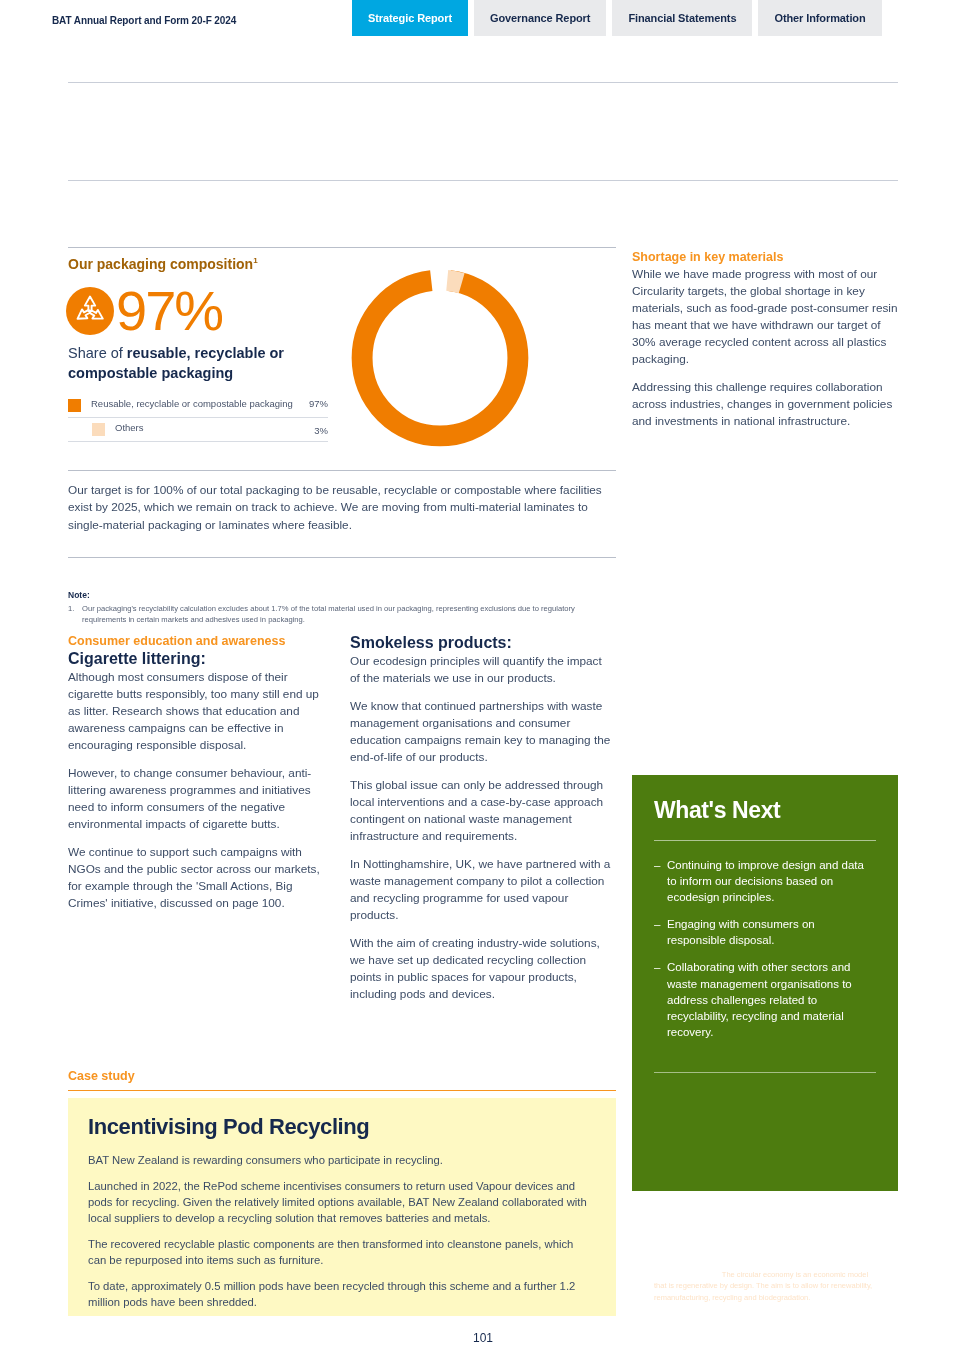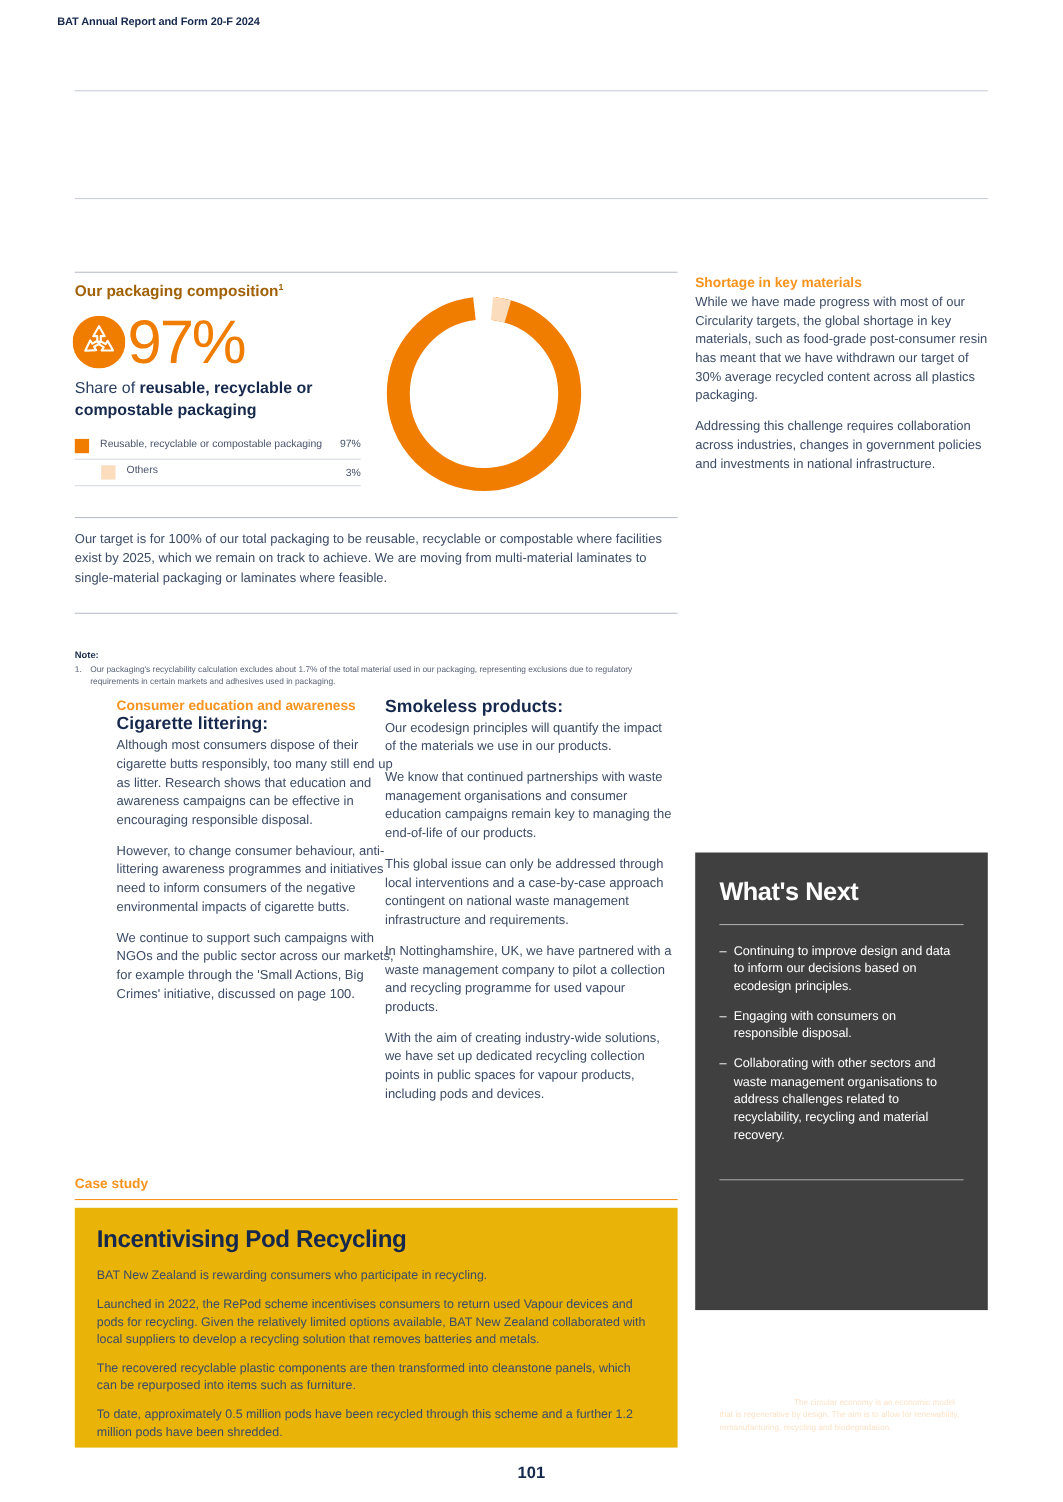--- a/index.html
+++ b/index.html
@@ -78,33 +78,33 @@
   .target-para {
     position: absolute; left: 68px; top: 482px; width: 548px;
     font-size: 11.8px; line-height: 1.48; color: #3c4c66;
   }
   .note-block { position: absolute; left: 68px; top: 590px; width: 548px; }
   .note-title { font-size: 8.5px; font-weight: bold; color: #16294d; margin-bottom: 3px; }
   .note-item { display: flex; font-size: 7.6px; line-height: 1.5; color: #5a6478; }
   .note-num { width: 14px; flex: 0 0 14px; }
 
   
-  .col-a { position: absolute; left: 68px; top: 634px; width: 262px; margin-left: 38px; }
+  .col-a { position: absolute; left: 68px; top: 634px; width: 262px; }
   .col-b { position: absolute; left: 350px; top: 634px; width: 262px; }
   .sect-head-orange {
     font-size: 12.5px; font-weight: bold; color: #F79420; margin-bottom: 2px;
   }
   .sub-head { font-size: 16px; font-weight: bold; color: #16294d; margin-bottom: 1px; }
   .body-p { font-size: 11.8px; line-height: 1.44; color: #3c4c66; margin-bottom: 11px; }
   .body-p:last-child { margin-bottom: 0; }
 
   
   .whats-next {
     position: absolute; left: 632px; top: 775px; width: 266px; height: 416px;
-    background: #404040; color: #ffffff; padding: 22px 22px 0 22px;
+    background: #4d7c0f; color: #ffffff; padding: 22px 22px 0 22px;
   }
   .wn-title { font-size: 23px; font-weight: bold; letter-spacing: -0.4px; }
   .wn-rule { height: 1px; background: rgba(255,255,255,0.55); margin: 16px 0 16px 0; }
   .wn-lead { font-size: 11.5px; font-weight: bold; line-height: 1.35; margin-bottom: 12px; }
   .wn-item { display: flex; font-size: 11.5px; line-height: 1.4; margin-bottom: 11px; }
   .wn-dash { flex: 0 0 13px; }
   .wn-bot-rule {
     position: absolute; left: 22px; right: 22px; top: 297px;
     height: 1px; background: rgba(255,255,255,0.5);
   }
@@ -116,40 +116,46 @@
   
   .case-label {
     position: absolute; left: 68px; top: 1069px;
     font-size: 12.5px; font-weight: bold; color: #F79420;
   }
   .case-rule {
     position: absolute; left: 68px; top: 1090px; width: 548px; height: 1px; background: #F79420;
   }
   .case-box {
     position: absolute; left: 68px; top: 1098px; width: 548px; height: 218px;
-    background: #eab308; padding: 16px 24px 0 20px;
+    background: #fef9c3; padding: 16px 24px 0 20px;
   }
   .case-title {
     font-size: 22px; font-weight: bold; color: #16294d;
     letter-spacing: -0.4px; margin-bottom: 12px;
   }
   .case-p { font-size: 11.3px; line-height: 1.42; color: #3c4c66; margin-bottom: 10px; }
 
   .page-num {
     position: absolute; left: 0; top: 1331px; width: 966px; text-align: center;
-    font-size: 15px; font-weight: bold; color: #16294d;
+    font-size: 12px; font-weight: normal; color: #16294d;
   }
 </style>
 </head>
 <body>
 
 <div class="page">
 
   <div class="topbar">
     <div class="doc-title">BAT Annual Report and Form 20-F 2024</div>
+    <div class="tabs">
+      <div class="tab active">Strategic Report</div>
+      <div class="tab">Governance Report</div>
+      <div class="tab">Financial Statements</div>
+      <div class="tab">Other Information</div>
+    </div>
   </div>
 
   <div class="rule rule-1"></div>
   <div class="rule rule-2"></div>
 
   <div class="rule-thin" style="left:68px; top:247px; width:548px;"></div>
 
   <div class="pack-head">
     <span>Our packaging composition</span><sup>1</sup>
   </div>

